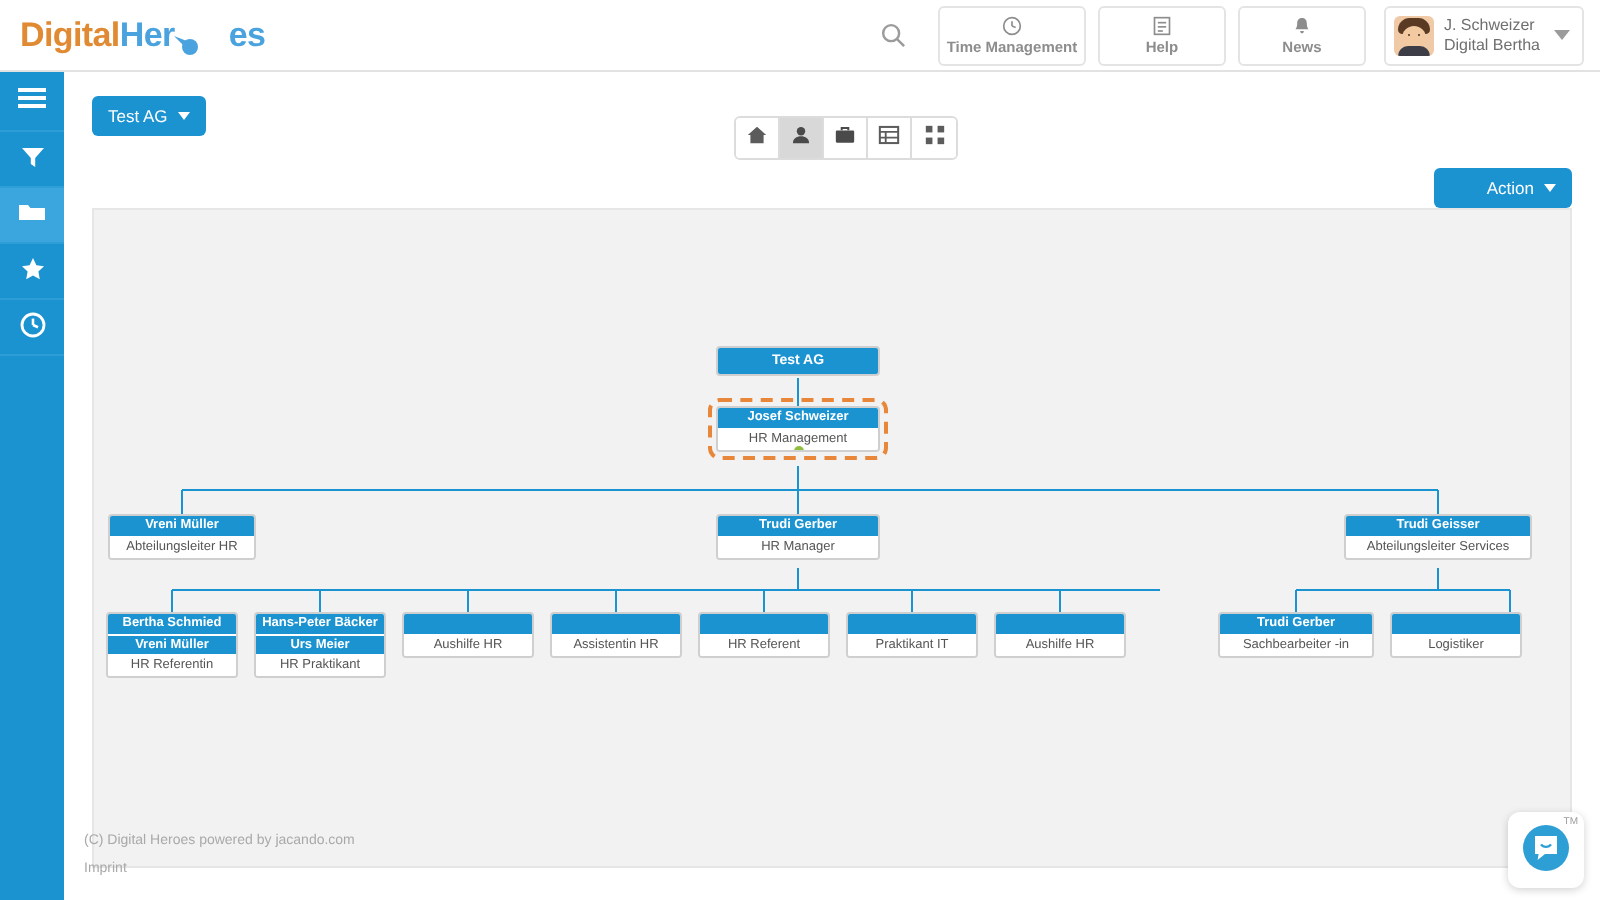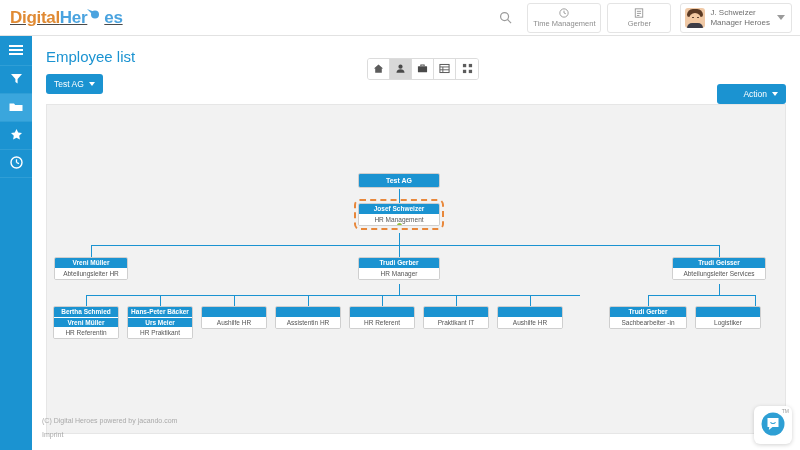--- a/index.html
+++ b/index.html
@@ -17,23 +17,22 @@
     position: absolute; top: 0; left: 0;
     width: 800px; height: 36px;
     background: #ffffff;
     border-bottom: 1px solid #e2e2e2;
     display: flex; align-items: center;
   }
   .logo {
     margin-left: 10px;
     font-size: 17px; font-weight: bold;
     letter-spacing: -0.3px;
-    display: flex; align-items: flex-start;
+    display: flex; align-items: flex-end;
     white-space: nowrap;
-    text-decoration: underline;
   }
   .logo .w1 { color: #e08a33; }
   .logo .w2 { color: #4aa3df; margin-left: 0; }
   .logo .comet {
     display: inline-block;
     width: 13px; height: 11px;
     position: relative; margin: 0 0px 0 0;
     vertical-align: middle;
   }
   .logo .comet svg { display:block; }
@@ -56,21 +55,21 @@
     margin: 0 3px;
     display: flex; flex-direction: column;
     align-items: center; justify-content: center;
     color: #8d8d8d;
     font-size: 7.5px;
     line-height: 1;
     cursor: pointer;
   }
   .navbtn.wide { width: 74px; }
   .navbtn .nic { height: 11px; display:flex; align-items:center; justify-content:center; margin-bottom: 2px; }
-  .navbtn .nlbl { white-space: nowrap; }
+  .navbtn .nlbl { white-space: nowrap; font-weight: bold; }
 
   .userbox {
     height: 30px; margin-left: 6px;
     border: 1px solid #e4e4e4; border-radius: 3px;
     background: #fff;
     display: flex; align-items: center;
     padding: 0 4px 0 4px;
     cursor: pointer;
   }
   .avatar {
@@ -245,21 +244,21 @@
 <div class="topbar">
   <div class="logo">
     <span class="w1">Digital</span>
     <span class="w2">Her</span>
     <span class="comet">
       <svg width="13" height="12" viewBox="0 0 13 12">
         <ellipse cx="8" cy="6.5" rx="4" ry="4" fill="#4aa3df"></ellipse>
         <path d="M0 1 L9 4.5 L6 7 Z" fill="#4aa3df"></path>
       </svg>
     </span>
-    <span class="w2" style="margin-left:4px">es</span>
+    <span class="w2" style="margin-left:14px">es</span>
   </div>
 
   <div class="topnav">
     <div class="search-ic">
       <svg width="13" height="13" viewBox="0 0 14 14">
           <circle cx="6" cy="6" r="4.3" fill="none" stroke="#9b9b9b" stroke-width="1.3"></circle>
           <line x1="9.2" y1="9.2" x2="13" y2="13" stroke="#9b9b9b" stroke-width="1.3"></line>
         </svg>
     </div>
 
@@ -276,37 +275,46 @@
 
     <div class="navbtn">
       <span class="nic">
         <svg width="10" height="10" viewBox="0 0 12 12">
             <rect x="1.5" y="1" width="9" height="10" fill="none" stroke="#8d8d8d" stroke-width="1"></rect>
             <line x1="3.5" y1="4" x2="8.5" y2="4" stroke="#8d8d8d" stroke-width="1"></line>
             <line x1="3.5" y1="6.5" x2="8.5" y2="6.5" stroke="#8d8d8d" stroke-width="1"></line>
             <line x1="3.5" y1="9" x2="6.5" y2="9" stroke="#8d8d8d" stroke-width="1"></line>
           </svg>
       </span>
-      <span class="nlbl">Gerber</span>
-    </div>
-
-
+      <span class="nlbl">Help</span>
+    </div>
+
+
+    <div class="navbtn">
+      <span class="nic">
+        <svg width="10" height="10" viewBox="0 0 12 12">
+            <path d="M6 1.2 C3.8 1.2 3.1 2.8 3.1 4.6 C3.1 7 2 8 2 8 L10 8 C10 8 8.9 7 8.9 4.6 C8.9 2.8 8.2 1.2 6 1.2 Z" fill="#8d8d8d"></path>
+            <path d="M4.9 9 C4.9 9.8 5.4 10.4 6 10.4 C6.6 10.4 7.1 9.8 7.1 9 Z" fill="#8d8d8d"></path>
+          </svg>
+      </span>
+      <span class="nlbl">News</span>
+    </div>
 
 
     <div class="userbox">
       <span class="avatar">
         <span class="hair"></span>
           <span class="face"></span>
         <span class="eyel"></span>
           <span class="eyer"></span>
           <span class="body"></span>
       </span>
       <span>
         <span class="uname" style="display:block">J. Schweizer</span>
-        <span class="uname" style="display:block">Manager Heroes</span>
+        <span class="uname" style="display:block">Digital Bertha</span>
       </span>
       <span class="caret-dn"></span>
     </div>
   </div>
 </div>
 
 <div class="sidebar">
   <div class="sb-item first">
     <span>
       <svg width="16" height="12" viewBox="0 0 16 12">
@@ -344,21 +352,20 @@
           <line x1="6.5" y1="6.5" x2="6.5" y2="3.3" stroke="#fff" stroke-width="1.3"></line>
           <line x1="6.5" y1="6.5" x2="9" y2="7.6" stroke="#fff" stroke-width="1.3"></line>
         </svg>
     </span>
   </div>
 </div>
 
 <div class="content">
 
   <div class="page-head">
-    <div class="page-title">Employee list</div>
     <div class="btn-blue">
       <span>Test AG</span>
       <span class="cc"></span>
     </div>
     <div class="btn-blue action-btn">
       <span>Action</span>
       <span class="cc"></span>
     </div>
 
     <div class="viewtabs">

